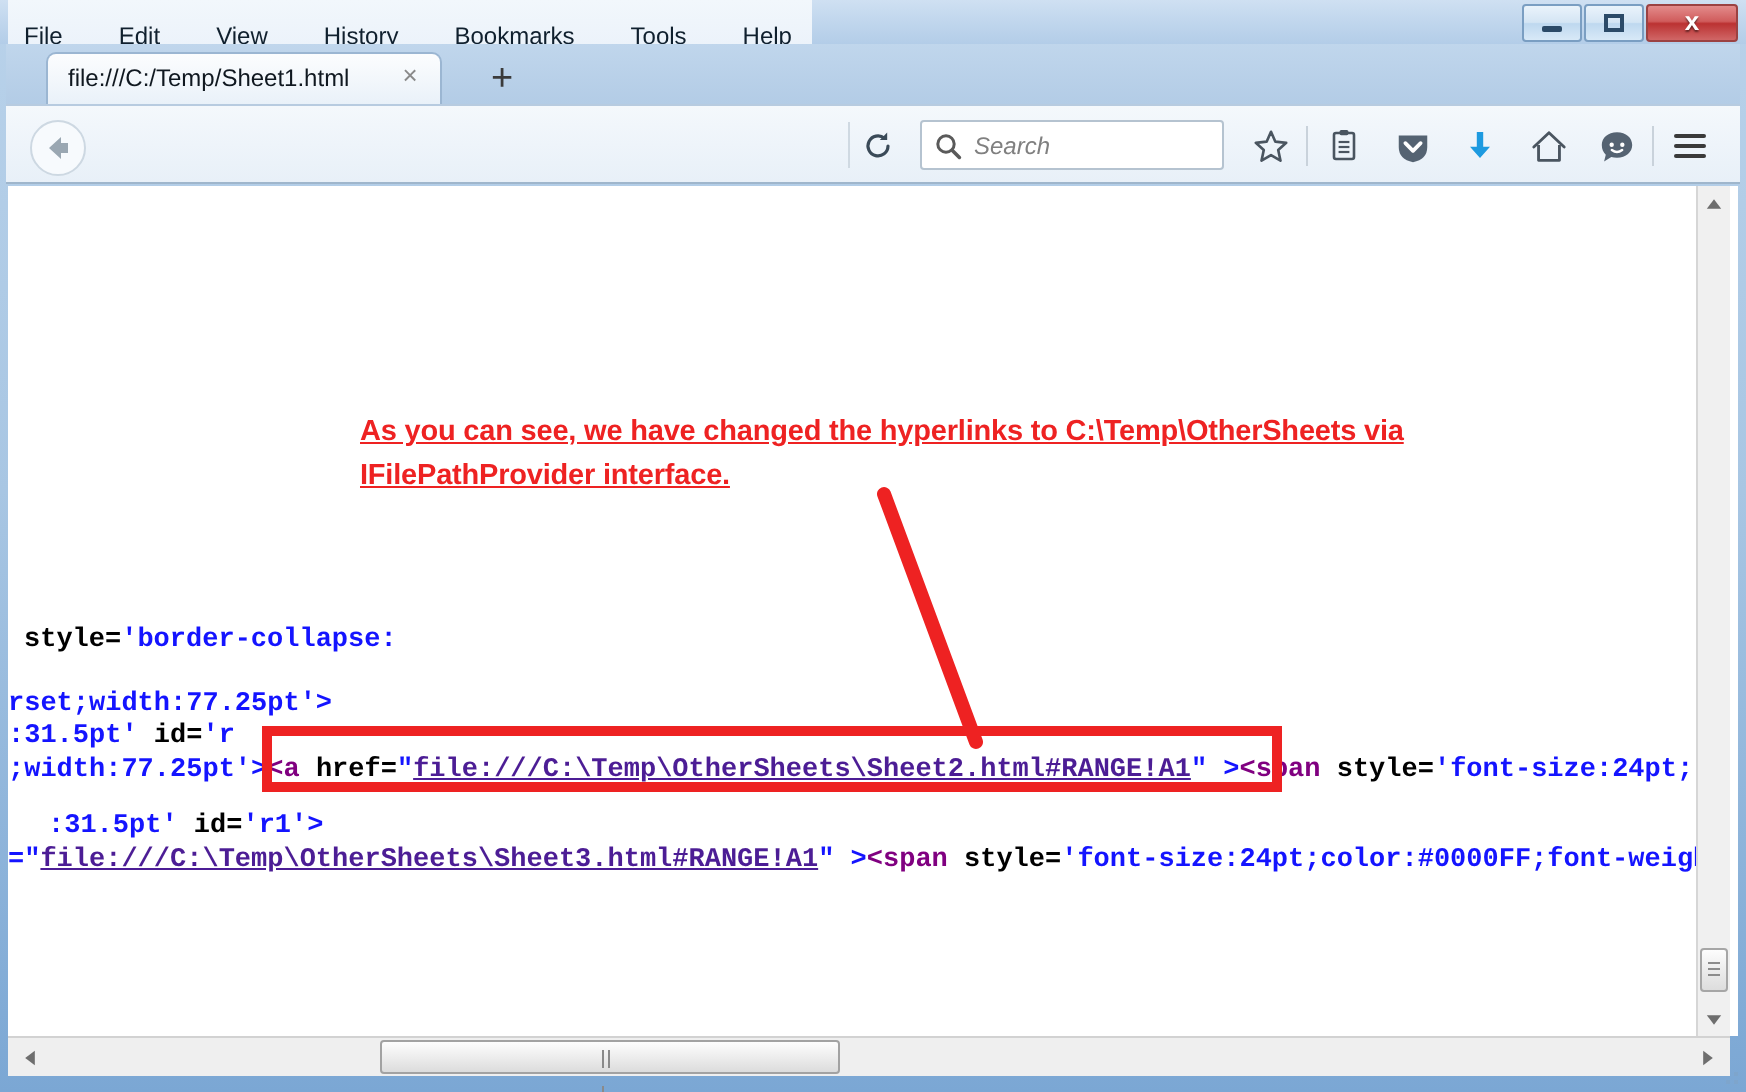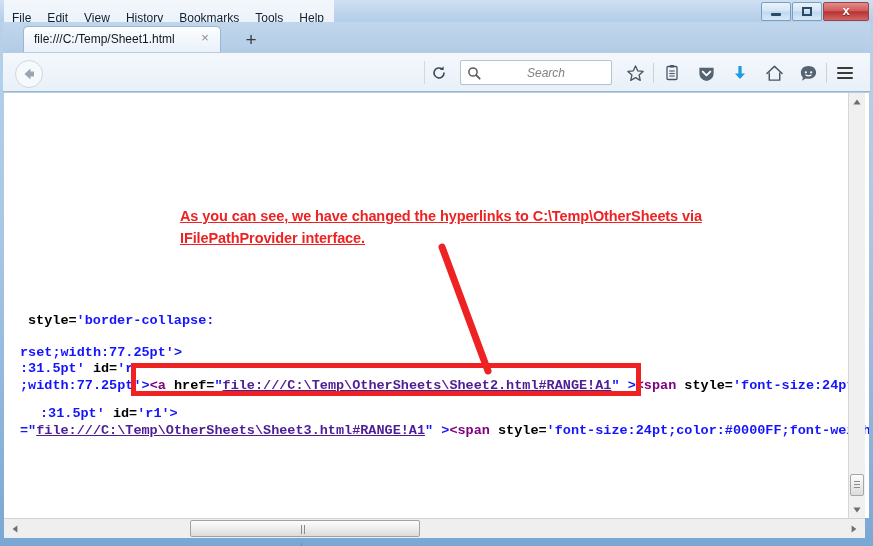--- a/index.html
+++ b/index.html
@@ -39,20 +39,21 @@
   }
   .menubar {
     position: absolute;
     left: 4px; top: 0px;
     height: 36px;
     display: flex;
     align-items: center;
     background: linear-gradient(to bottom, #f2f7fc 0%, #e8f0f9 100%);
     border-radius: 0 0 3px 0;
     padding-right: 2px;
+    gap: 12px;
   }
   .menu-item {
     font-size: 12px;
     color: #10202e;
     padding: 3px 8px 4px 8px;
     line-height: 14px;
     white-space: nowrap;
     font-family: "Liberation Sans", sans-serif;
   }
   .menu-item u { text-decoration: underline; }
@@ -218,21 +219,20 @@
     position: absolute;
     left: 457px; top: 7px;
     width: 152px;
     height: 25px;
     background: #ffffff;
     border: 1px solid #b5c3d0;
     border-radius: 2px;
     box-sizing: border-box;
     display: flex;
     align-items: center;
-    gap: 40px;
   }
   .search-icon-wrap { margin-left: 6px; flex: none; display:flex; }
   .search-ph {
     font-size: 12px;
     color: #808080;
     font-style: italic;
     margin-left: 6px;
   }
   .toolbtns {
     position: absolute;
@@ -273,21 +273,20 @@
 
   
   .code-line {
     position: absolute;
     font-family: "Liberation Mono", "DejaVu Sans Mono", monospace;
     font-size: 13.5px;
     font-weight: bold;
     white-space: pre;
     color: #000000;
     line-height: 16px;
-    margin-left: 16px;
   }
   .attr-name { color: #000000; }
   .attr-val  { color: #1414ff; }
   .tagname   { color: #800080; }
   .lnk {
     color: #4c1d95;
     text-decoration: underline;
   }
 
   

